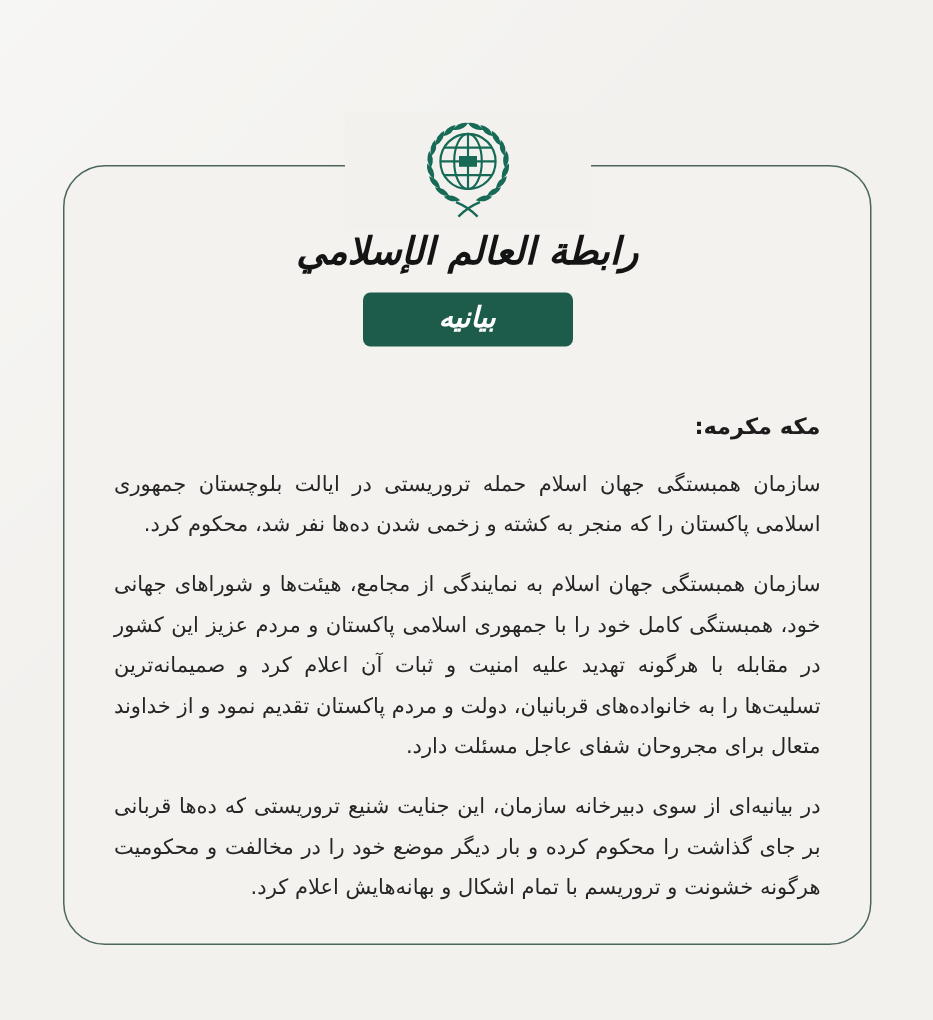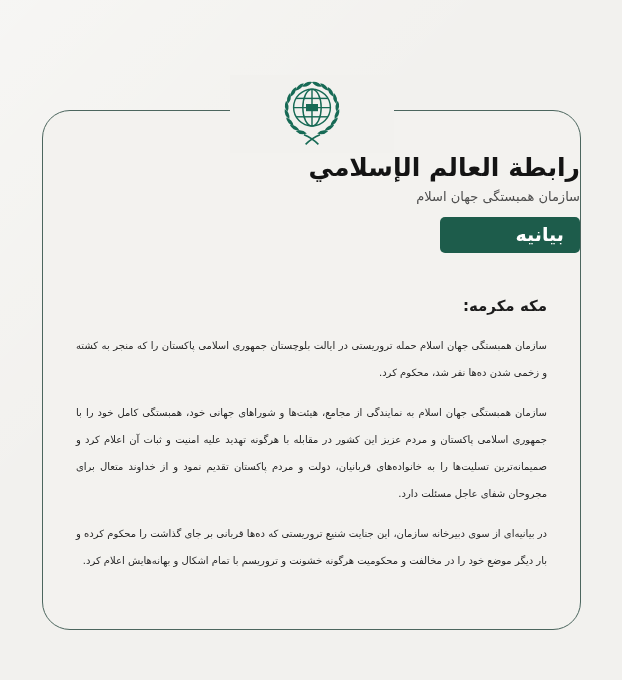--- a/index.html
+++ b/index.html
@@ -30,21 +30,21 @@
   }
   .emblem-wrap {
     position: absolute;
     top: -36px;
     left: 50%;
     transform: translateX(-50%);
     background: #f2f1ee;
     padding: 0 26px;
     line-height: 0;
   }
-  .header { padding-top: 42px; }
+  .header { text-align: center; padding-top: 42px; font-style: italic; }
   .arabic-title {
     font-size: 25px;
     font-weight: bold;
     color: #141414;
     letter-spacing: 0.5px;
   }
   .persian-subtitle {
     font-size: 13px;
     color: #4d4d4d;
     margin-top: 7px;
@@ -63,21 +63,21 @@
   .body-text { padding: 24px 33px 0; }
   .dateline {
     font-size: 15px;
     font-weight: bold;
     color: #1c1c1c;
     text-align: right;
     margin-bottom: 17px;
     margin-top: 20px;
   }
   .body-text p {
-    font-size: 10px;
+    font-size: 14px;
     line-height: 27px;
     color: #262626;
     text-align: justify;
     text-align-last: right;
     margin-bottom: 13px;
   }
   .emblem-svg { display: block; }
 </style>
 </head>
 <body>
@@ -126,21 +126,20 @@
           <line x1="47" y1="40" x2="93" y2="40"></line>
           <path d="M50.1,28.5 H89.9"></path>
           <path d="M50.1,51.5 H89.9"></path>
         </g>
         <rect x="62.5" y="35.5" width="15" height="9" fill="#176a55"></rect>
       </svg>
     </div>
 
     <div class="header">
       <div class="arabic-title">رابطة العالم الإسلامي</div>
-      <div class="persian-subtitle">سازمان همبستگی جهان اسلام</div>
       <div class="banner">بيانيه</div>
     </div>
 
     <div class="body-text">
       <div class="dateline">مکه مکرمه:</div>
       <p>سازمان همبستگی جهان اسلام حمله تروریستی در ایالت بلوچستان جمهوری اسلامی پاکستان را که منجر به کشته و زخمی شدن ده‌ها نفر شد، محکوم کرد.</p>
       <p>سازمان همبستگی جهان اسلام به نمایندگی از مجامع، هیئت‌ها و شوراهای جهانی خود، همبستگی کامل خود را با جمهوری اسلامی پاکستان و مردم عزیز این کشور در مقابله با هرگونه تهدید علیه امنیت و ثبات آن اعلام کرد و صمیمانه‌ترین تسلیت‌ها را به خانواده‌های قربانیان، دولت و مردم پاکستان تقدیم نمود و از خداوند متعال برای مجروحان شفای عاجل مسئلت دارد.</p>
       <p>در بیانیه‌ای از سوی دبیرخانه سازمان، این جنایت شنیع تروریستی که ده‌ها قربانی بر جای گذاشت را محکوم کرده و بار دیگر موضع خود را در مخالفت و محکومیت هرگونه خشونت و تروریسم با تمام اشکال و بهانه‌هایش اعلام کرد.</p>
     </div>
 

